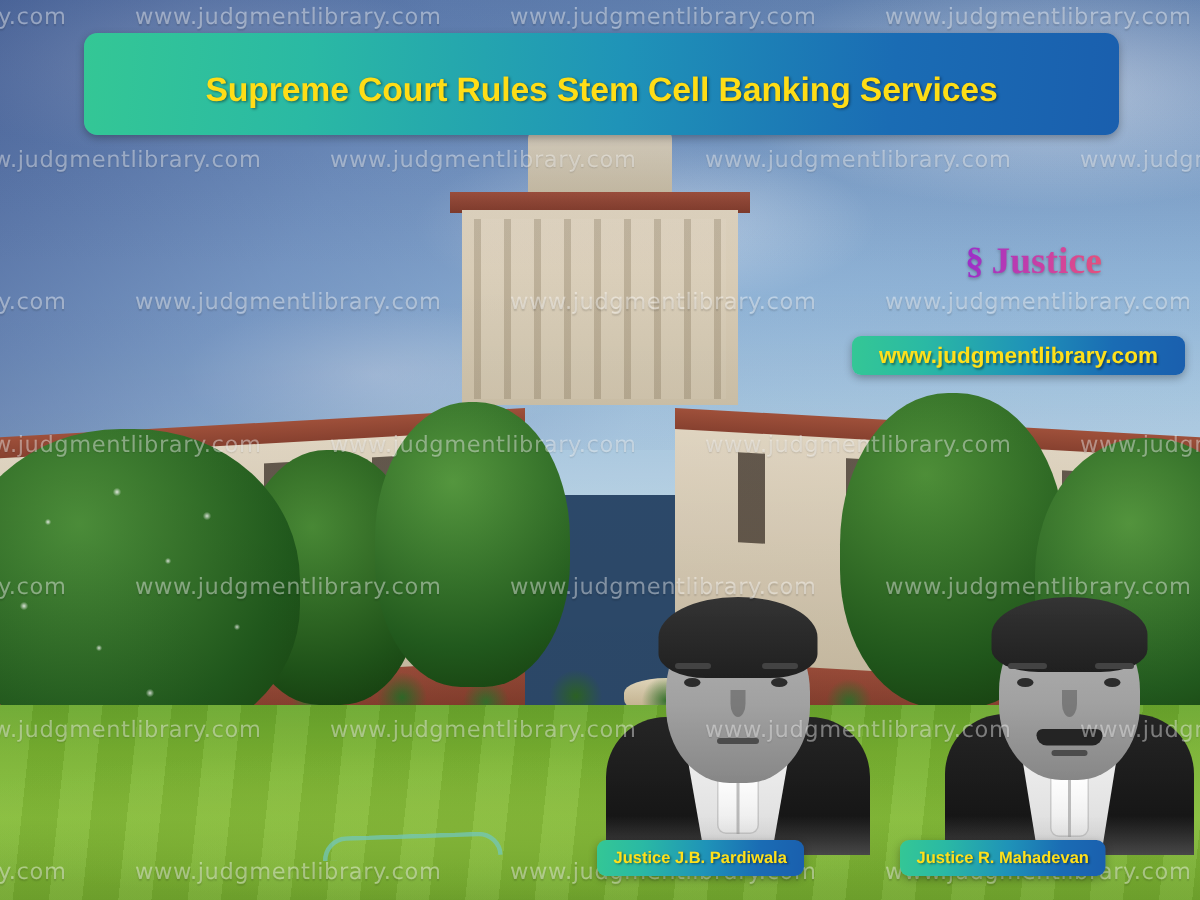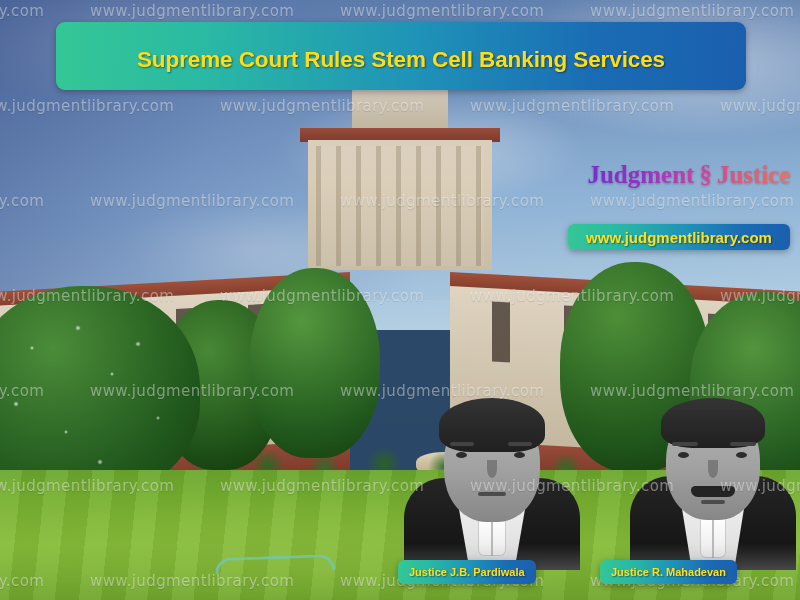--- a/index.html
+++ b/index.html
@@ -474,21 +474,20 @@
     <div class="meta-row">Petitioner: M/s. Stemcyte India Therapeutics Pvt. Lt...</div>
     <div class="meta-row">Respondent: Commissioner of Central Excise and Servi...</div>
     <div class="meta-row">Category: Taxation and Financial Cases</div>
     <div class="meta-row">Place Of Incident: Ahmedabad</div>
     <div class="meta-row">Result: allowed</div>
     <div class="meta-row">Other: Quashed</div>
     <div class="meta-row">Judgment Date: 14-07-2025</div>
   </div>
 
   <div id="logo">
-    <span>Judgment</span>
     <span>§</span>
     <span>Justice</span>
   </div>
 
   <div class="grad-banner" id="url-banner">
     <span class="utext">www.judgmentlibrary.com</span>
   </div>
 
   <div class="grad-banner name-badge" id="badge-a">
     <span>Justice J.B. Pardiwala</span>

